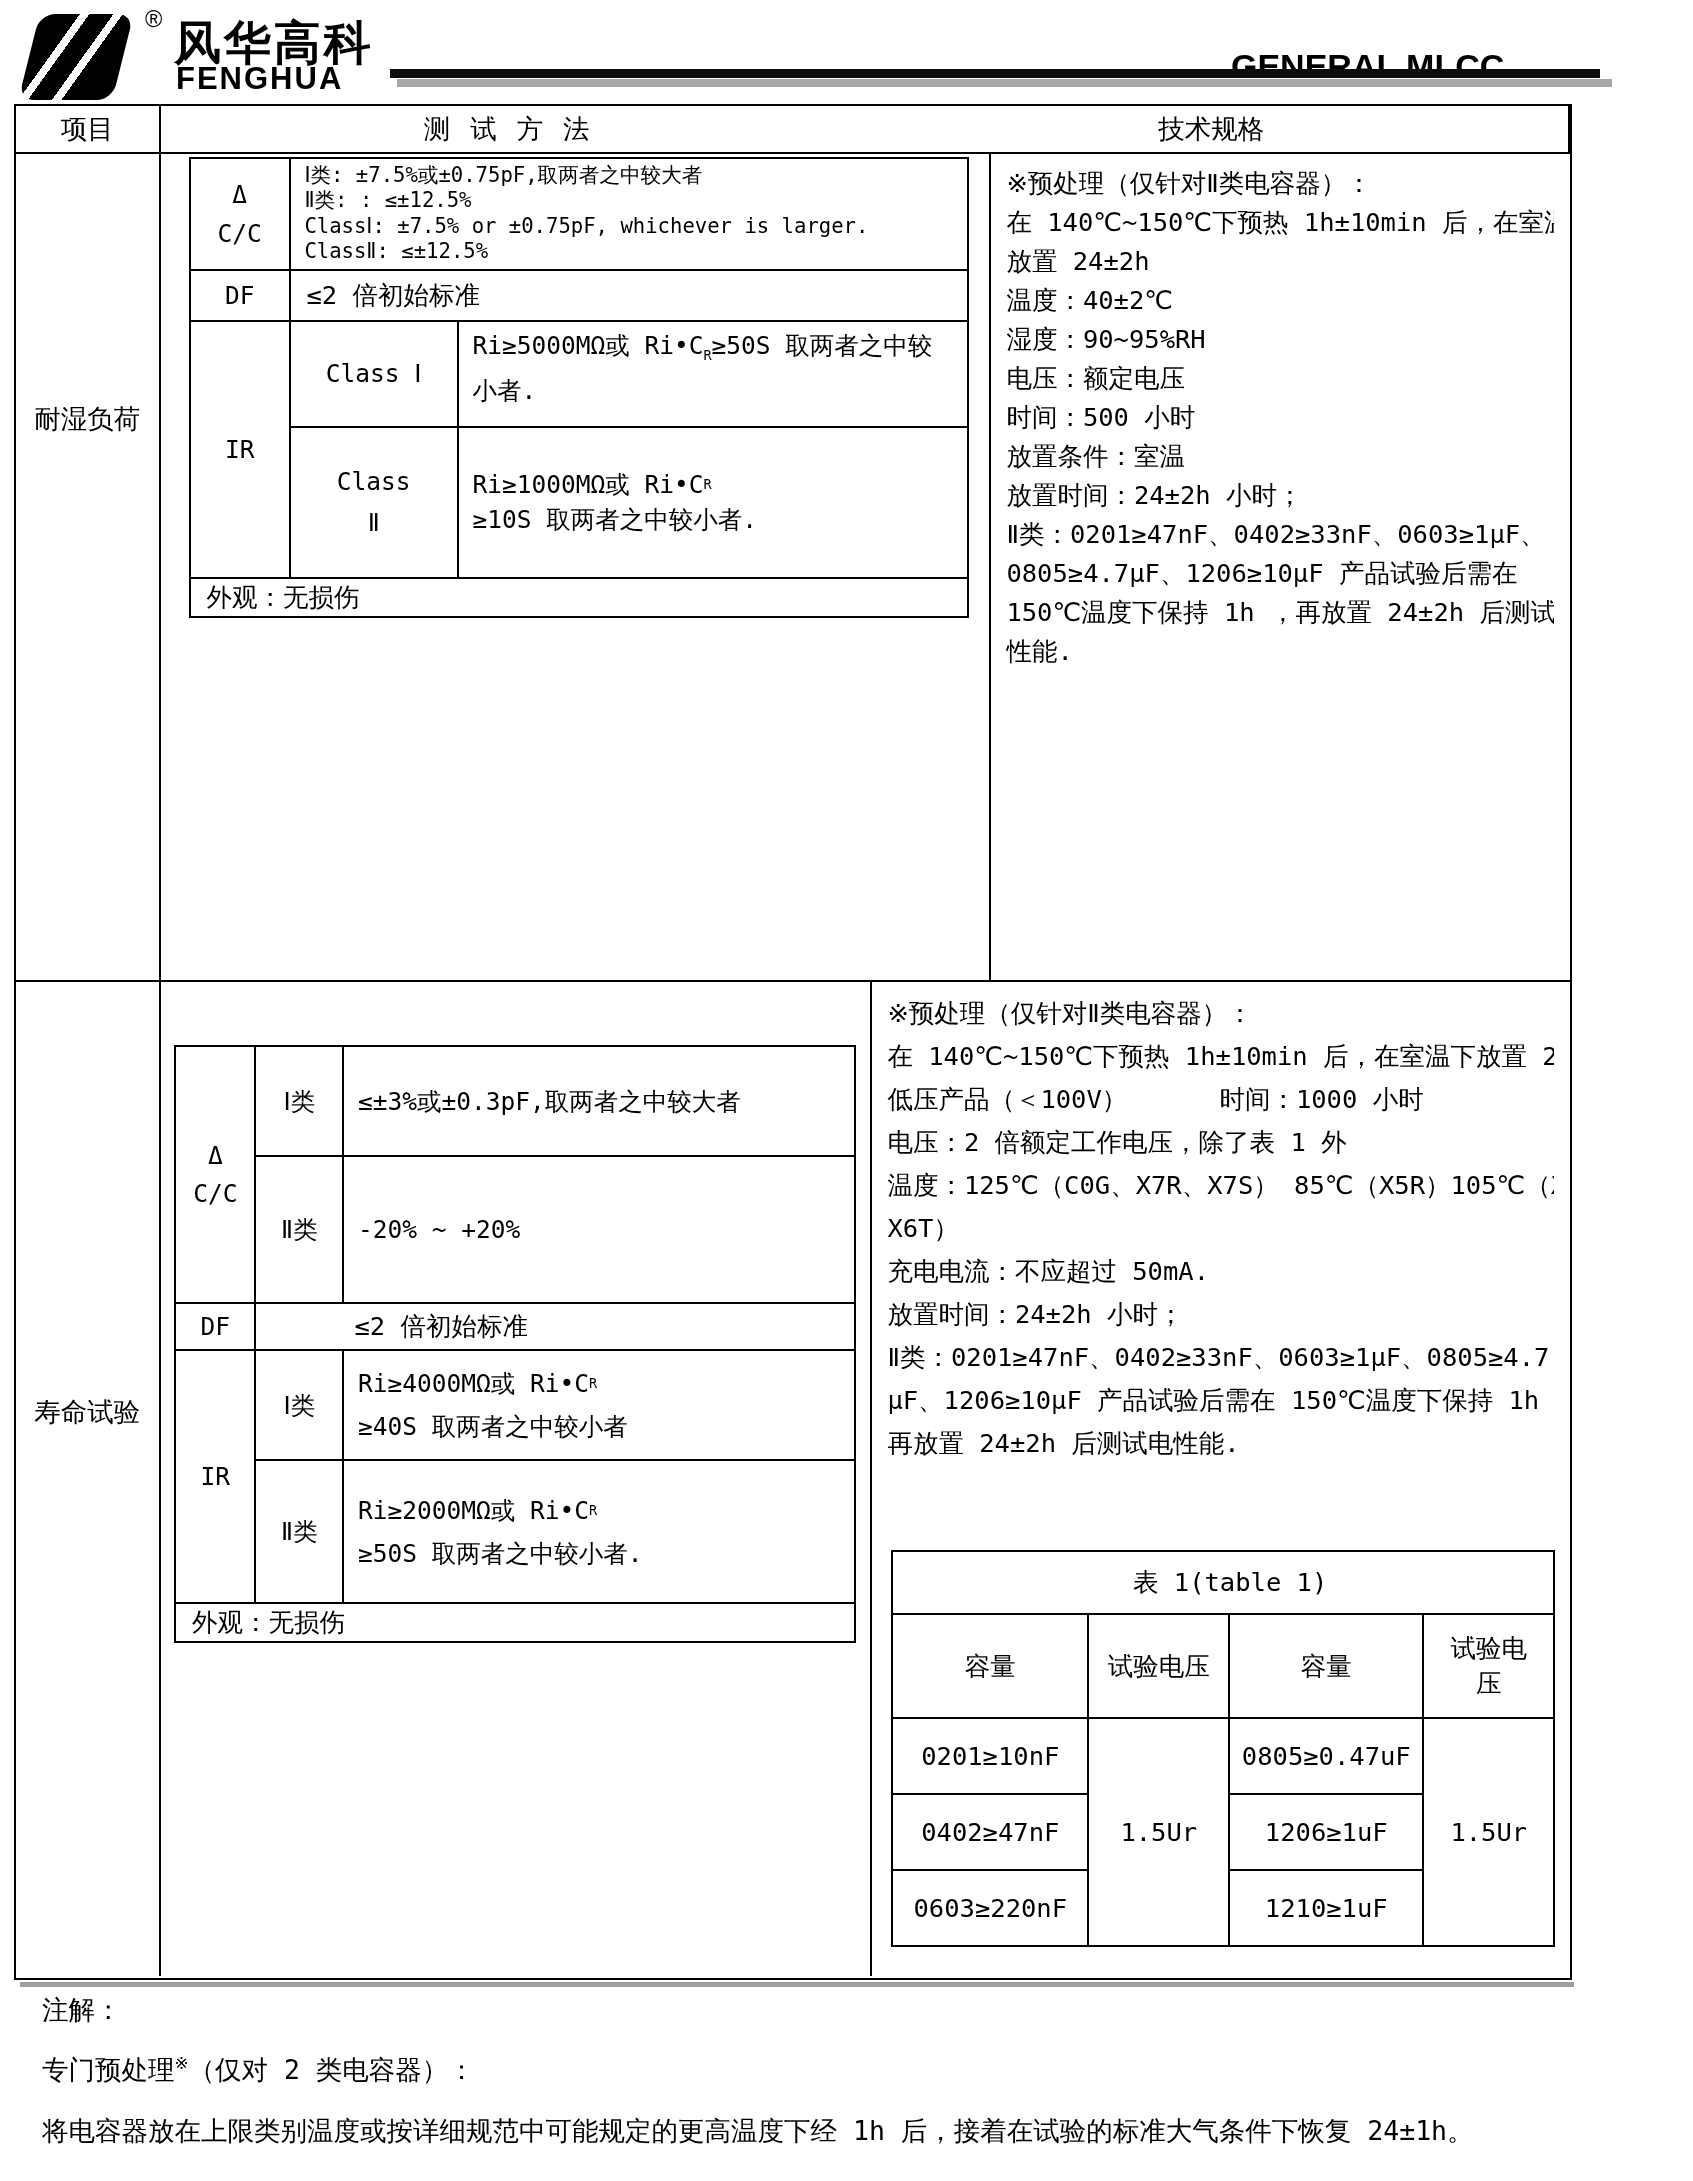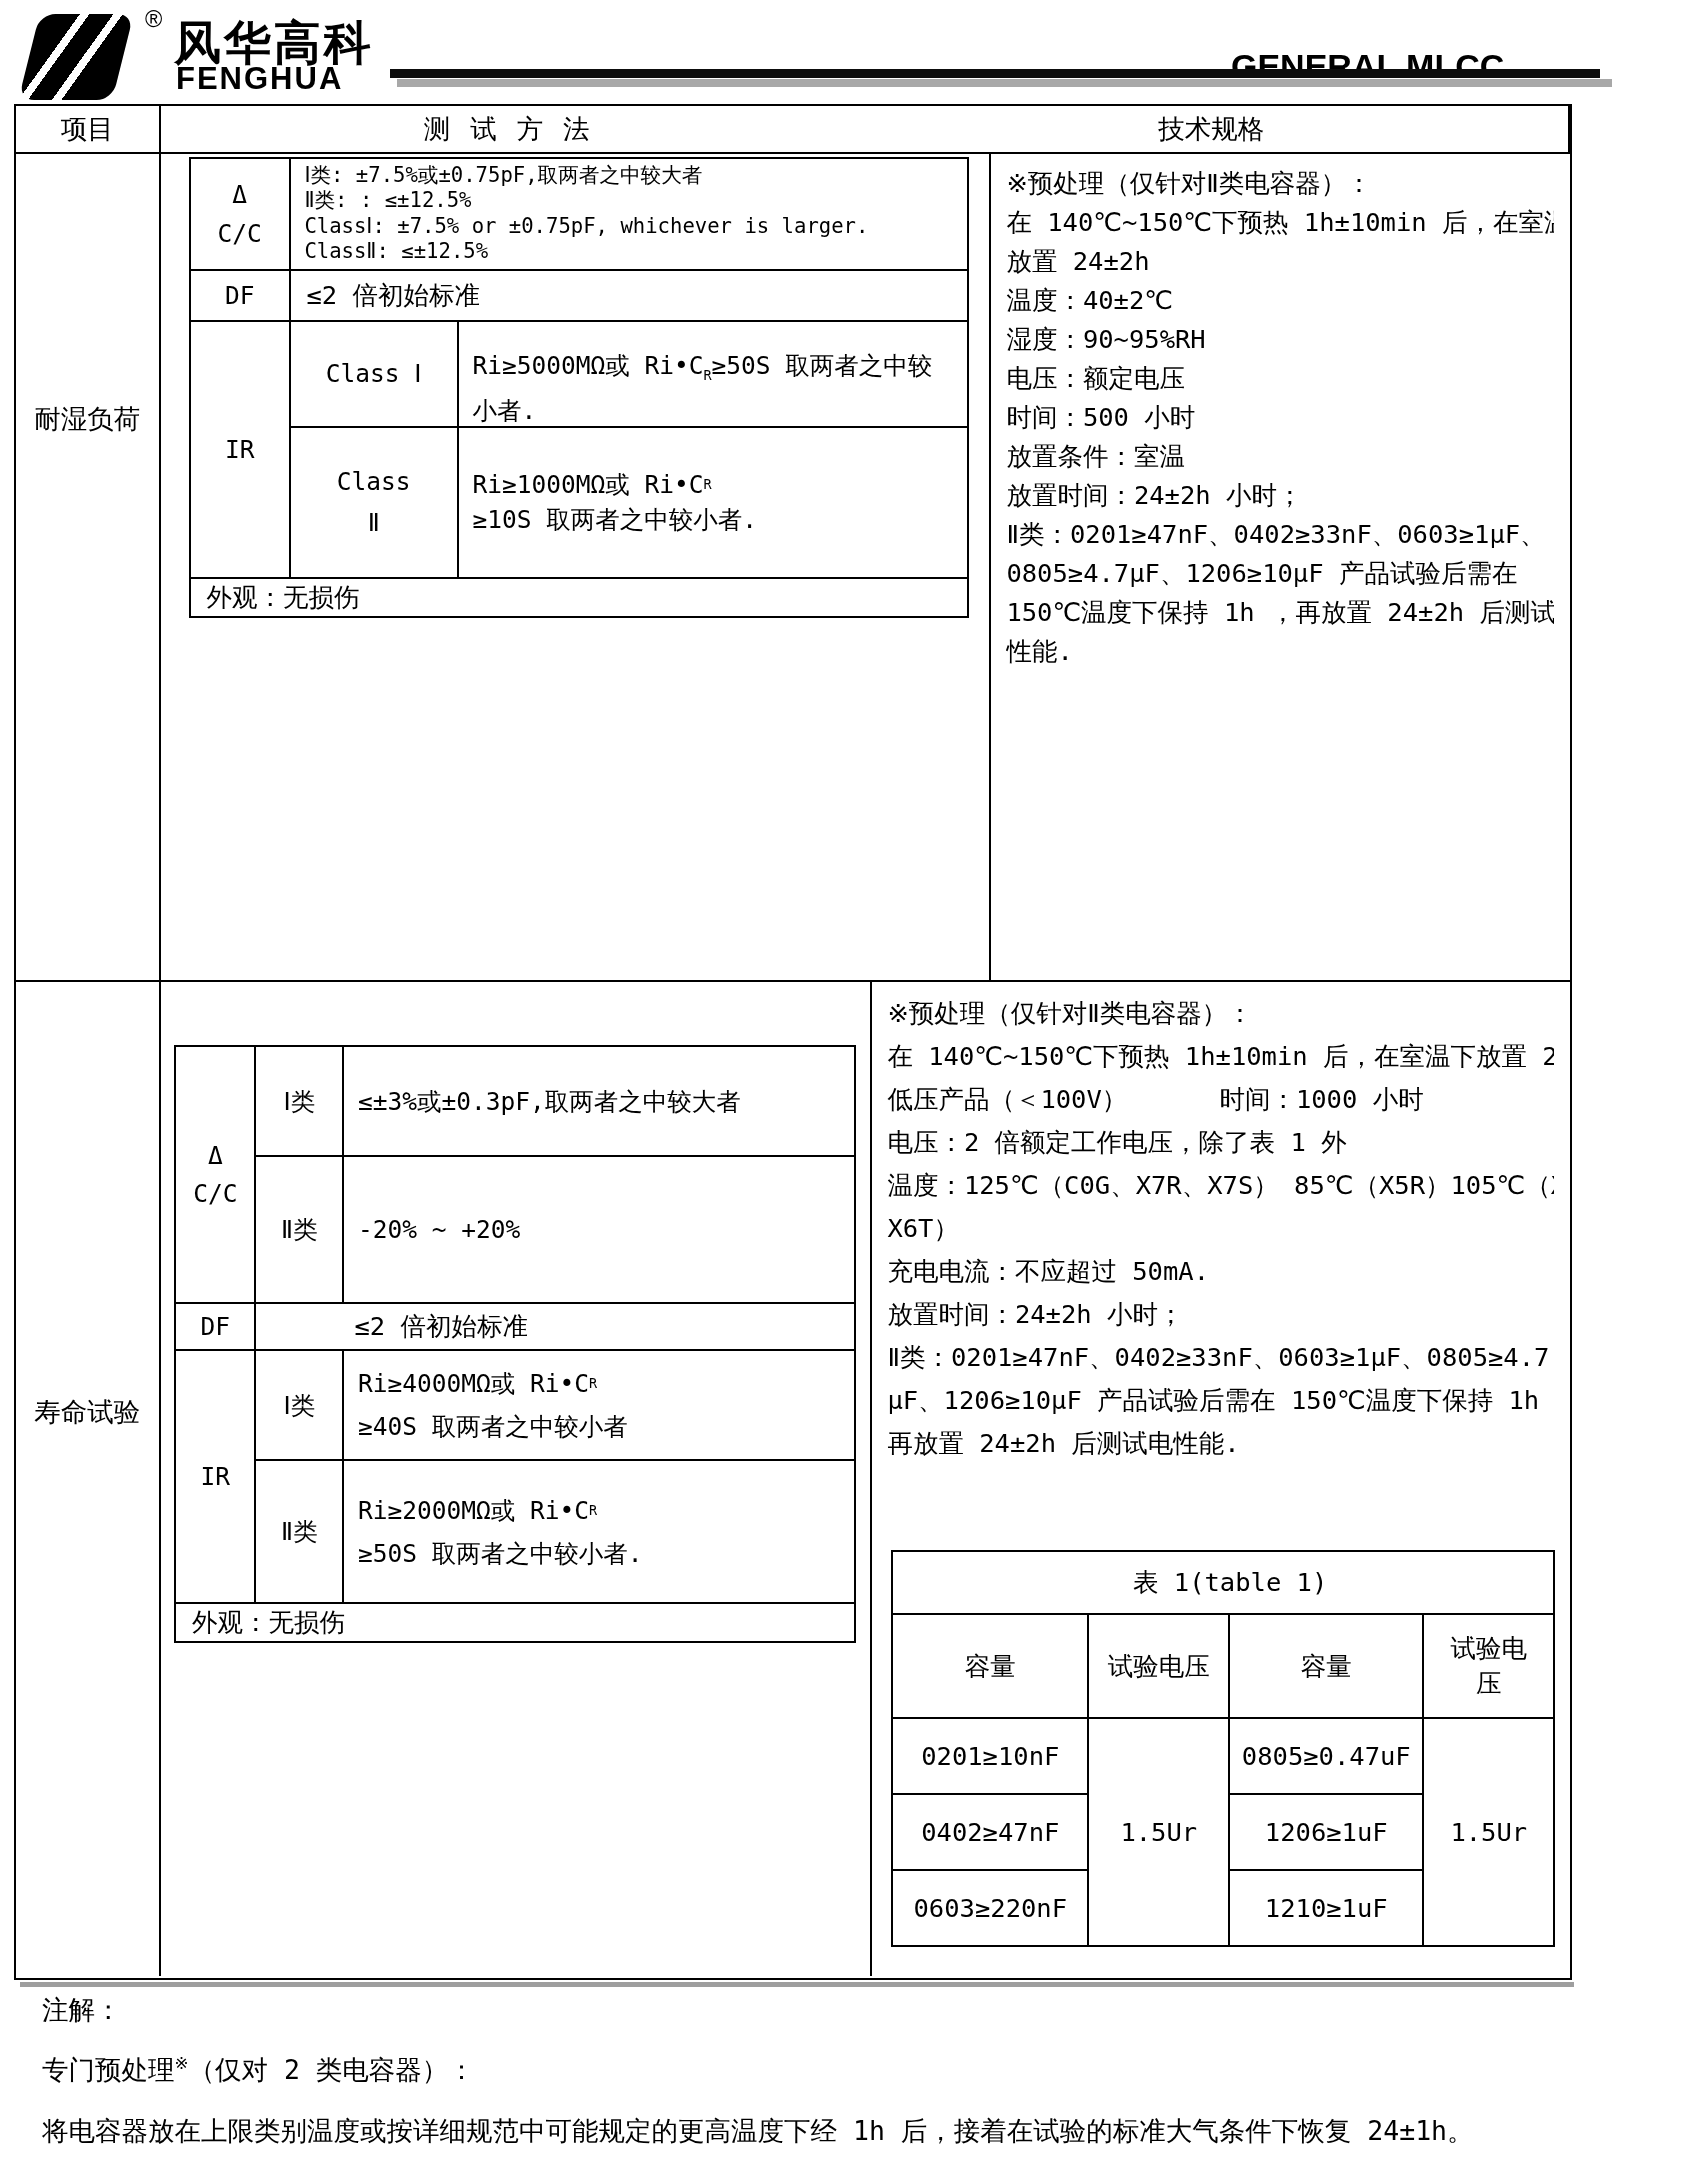--- a/index.html
+++ b/index.html
@@ -61,21 +61,21 @@
   .n1-dcc-body div{ white-space:pre; overflow:hidden; }
   .n1-df{ height:51px; border-bottom:2px solid #000; }
   .df-value{ flex:1; display:flex; align-items:center; padding-left:15.7px; font-size:25.5px; white-space:pre; }
   .n1-ir{ height:257px; border-bottom:2px solid #000; }
   .n1-ir-rows{ flex:1; display:flex; flex-direction:column; }
   .n1-ir1{ display:flex; height:106px; border-bottom:2px solid #000; }
   .n1-ir2{ display:flex; height:149px; }
   .n1-class{ width:168px; border-right:2px solid #000; display:flex; flex-direction:column;
              align-items:center; justify-content:center; font-size:24.5px; gap:11.8px;text-align:right; }
   .ir-text{ flex:1; padding:9.8px 13.7px; font-size:24.5px; line-height:35px; }
-  .n1-ir1 .ir-text{ padding-top:26px; }
+  .n1-ir1 .ir-text{ padding-top:6px; }
   .n1-ir2 .ir-text{ display:flex; flex-wrap:wrap; align-content:center; }
   .n-appearance{ height:37px; display:flex; align-items:center; padding-left:15.7px; font-size:25.5px; white-space:pre; }
   .subsc{ font-size:0.55em; vertical-align:sub; }
 
   
   .n2{ position:absolute; left:13.7px; top:63px; width:682px; border:2px solid #000; }
   .n2 .ncol1{ width:80px; }
   .n2-group{ border-bottom:2px solid #000; }
   .n2-rows{ flex:1; display:flex; flex-direction:column; }
   .n2-r1{ display:flex; height:110px; border-bottom:2px solid #000; }

